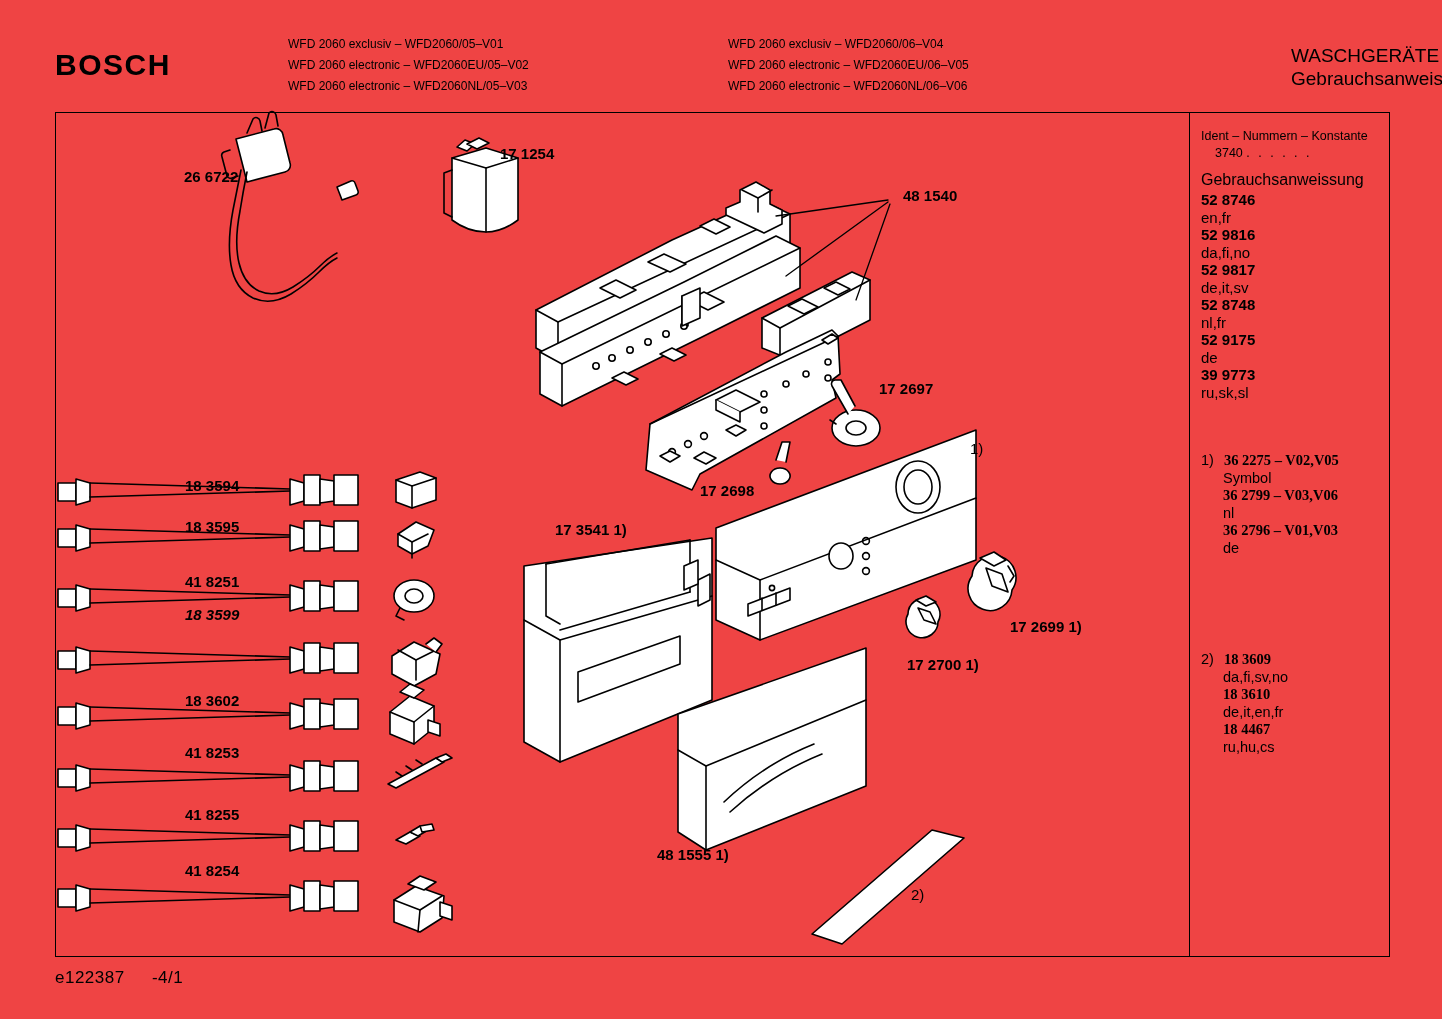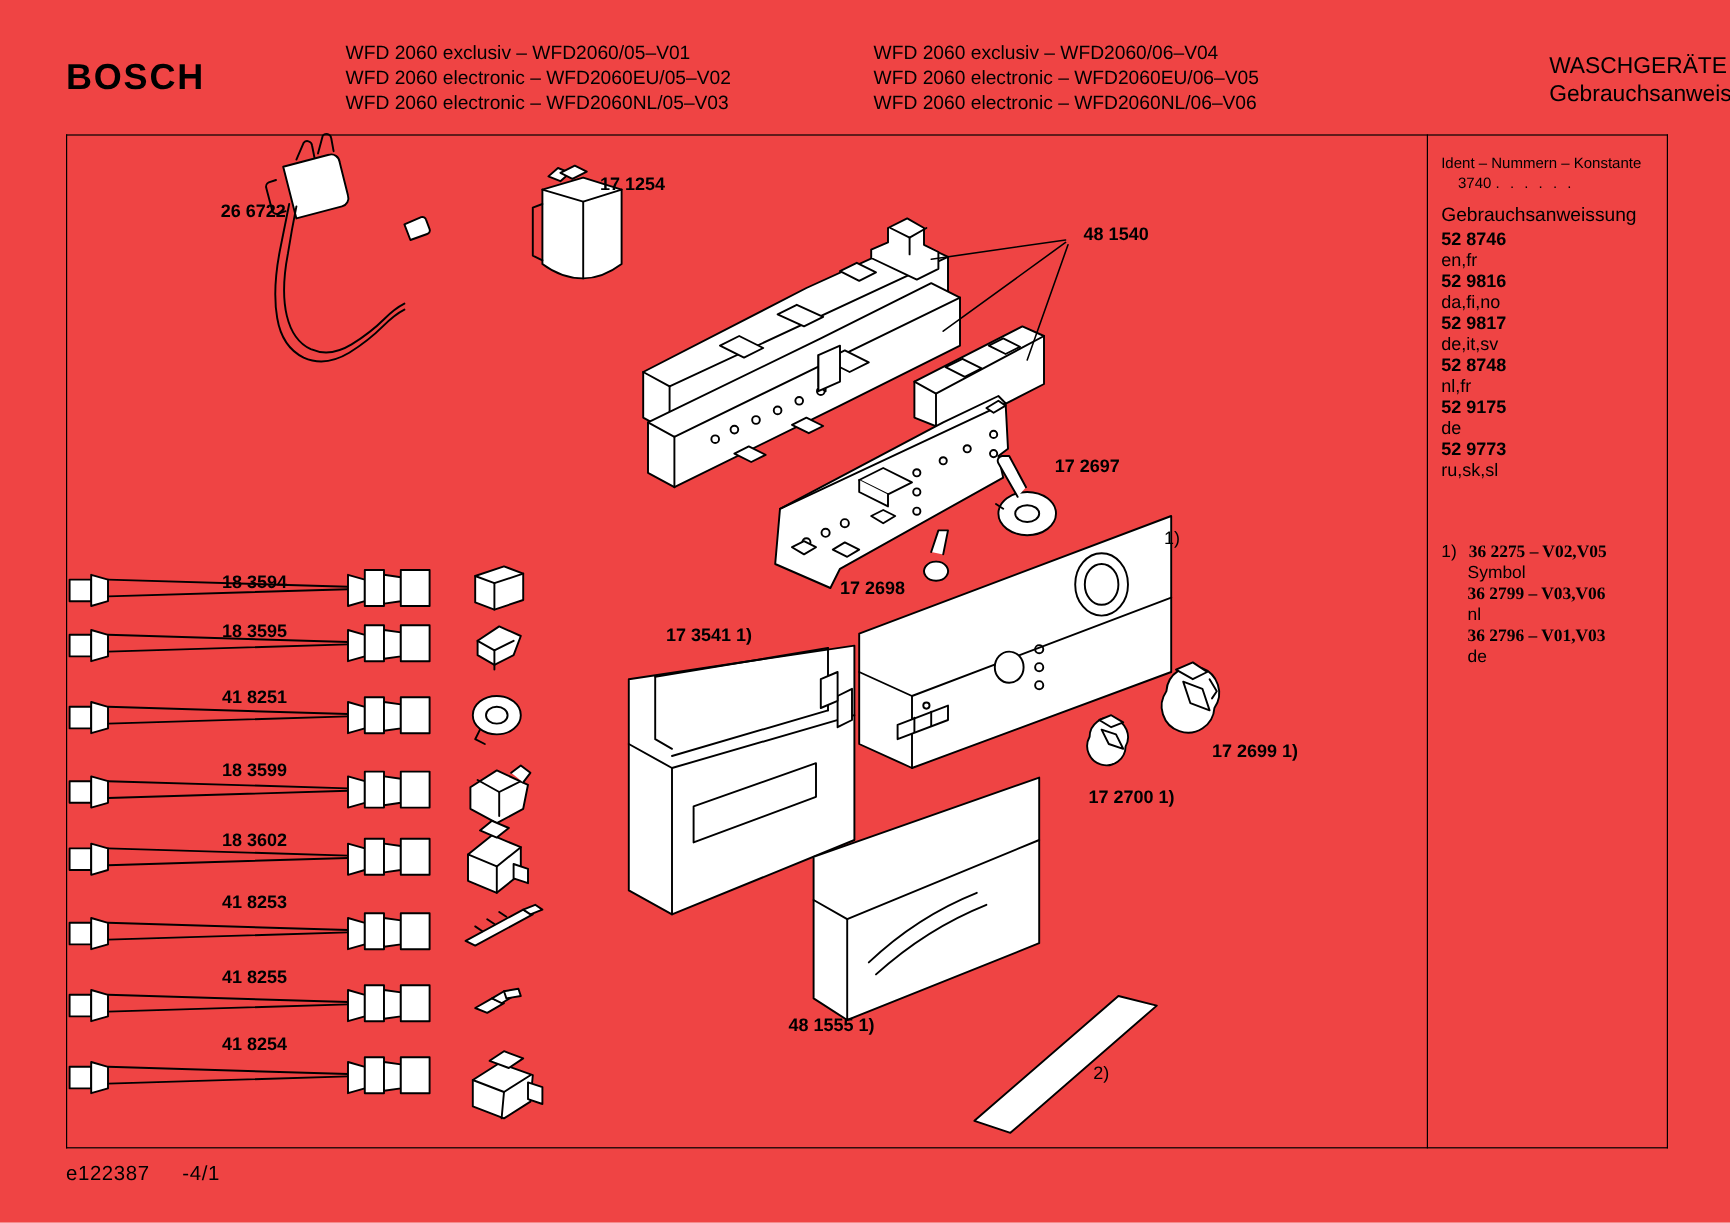--- a/index.html
+++ b/index.html
@@ -24,21 +24,21 @@
     position: absolute;
     left: 55px;
     top: 48px;
     font-size: 30px;
     font-weight: bold;
     letter-spacing: 1.5px;
     font-family: "Liberation Sans", sans-serif;
   }
   .hdr-col {
     position: absolute;
-    font-size: 16px;
+    font-size: 12px;
     line-height: 21px;
     white-space: nowrap;
   }
   .hdr-col1 { left: 288px; top: 34px; }
   .hdr-col2 { left: 728px; top: 34px; }
   .hdr-col3 { left: 1243px; top: 44px; line-height: 23px; font-size: 19px; margin-left: 48px; }
   .hdr-rule {
     position: absolute;
     left: 55px;
     top: 112px;
@@ -170,36 +170,47 @@
     <div class="num">52 8746</div>
     <div>en,fr</div>
     <div class="num">52 9816</div>
     <div>da,fi,no</div>
     <div class="num">52 9817</div>
     <div>de,it,sv</div>
     <div class="num">52 8748</div>
     <div>nl,fr</div>
     <div class="num">52 9175</div>
     <div>de</div>
-    <div class="num">52 9773</div>
+    <div class="num">39 9773</div>
     <div>ru,sk,sl</div>
   </div>
 
   <div class="rc-foot1">
     <div>
       <span>1)</span>
       <span class="num" style="margin-left:6px;">36 2275 – V02,V05</span>
     </div>
     <div class="indent">Symbol</div>
     <div class="indent num">36 2799 – V03,V06</div>
     <div class="indent">nl</div>
     <div class="indent num">36 2796 – V01,V03</div>
     <div class="indent">de</div>
   </div>
 
+  <div class="rc-foot2">
+    <div>
+      <span>2)</span>
+      <span class="num" style="margin-left:6px;">18 3609</span>
+    </div>
+    <div class="indent">da,fi,sv,no</div>
+    <div class="indent num">18 3610</div>
+    <div class="indent">de,it,en,fr</div>
+    <div class="indent num">18 4467</div>
+    <div class="indent">ru,hu,cs</div>
+  </div>
 
   <svg class="draw" width="1442" height="1019" viewBox="0 0 1442 1019">
     <g fill="none" stroke="#000" stroke-width="1.6" stroke-linejoin="round" stroke-linecap="round">
 
       <g>
         <path d="M236 139 l38 -10 a7 7 0 0 1 9 6 l7 28 a7 7 0 0 1 -5 9 l-38 10 z" fill="#fff"></path>
         <path d="M247 133 l6 -14 a4 4 0 0 1 7 2 l2 10"></path>
         <path d="M265 128 l4 -15 a4 4 0 0 1 7 2 l2 11"></path>
         <path d="M241 170 q-4 20 -8 40 q-6 32 -2 55 q4 24 22 33 q18 8 38 -4 q16 -10 28 -22 q10 -10 18 -14"></path>
         <path d="M247 172 q-4 20 -7 39 q-6 31 -1 52 q5 21 20 28 q16 7 34 -4 q16 -10 27 -21 q9 -9 17 -13"></path>
@@ -474,21 +485,21 @@
   <div class="pn" style="left:555px; top:521px;">17 3541 1)</div>
   <div class="pn" style="left:1010px; top:618px;">17 2699 1)</div>
   <div class="pn" style="left:907px; top:656px;">17 2700 1)</div>
   <div class="pn" style="left:657px; top:846px;">48 1555 1)</div>
   <div class="pn" style="left:911px; top:886px; font-weight:normal;">2)</div>
   <div class="pn" style="left:970px; top:440px; font-weight:normal;">1)</div>
 
   <div class="pn" style="left:185px; top:477px;">18 3594</div>
   <div class="pn" style="left:185px; top:518px;">18 3595</div>
   <div class="pn" style="left:185px; top:573px;">41 8251</div>
-  <div class="pn" style="left:185px; top:634px;">18 3599</div>
+  <div class="pn" style="left:185px; top:606px;font-style:italic;">18 3599</div>
   <div class="pn" style="left:185px; top:692px;">18 3602</div>
   <div class="pn" style="left:185px; top:744px;">41 8253</div>
   <div class="pn" style="left:185px; top:806px;">41 8255</div>
   <div class="pn" style="left:185px; top:862px;">41 8254</div>
 
   <div class="footer">
     <span>e122387</span>
     <span class="pg">-4/1</span>
   </div>
 

